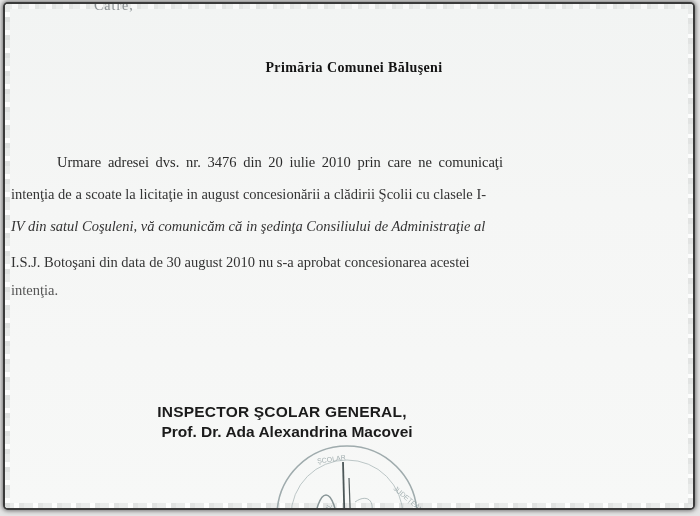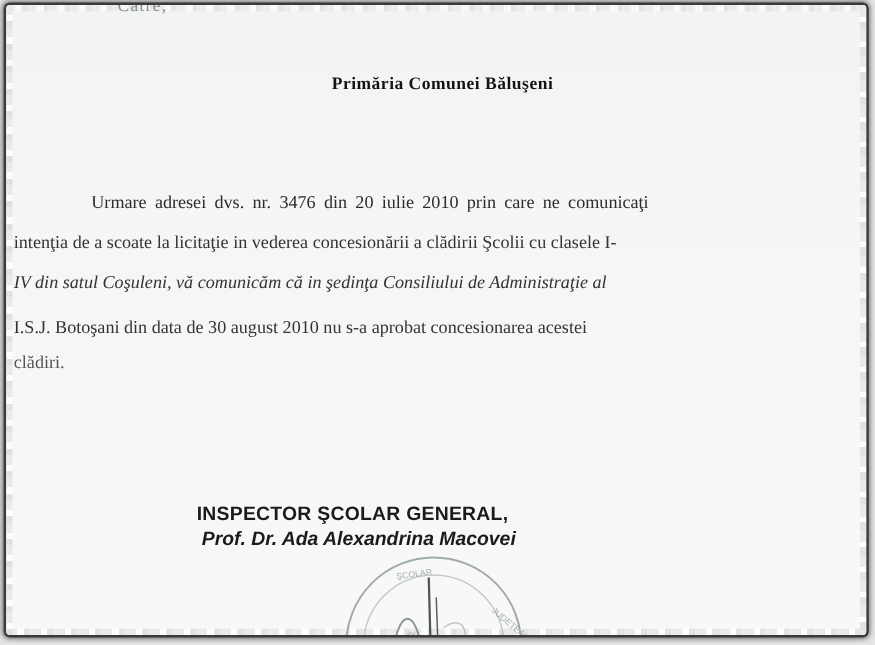--- a/index.html
+++ b/index.html
@@ -82,38 +82,38 @@
       font-family: "Liberation Serif", serif;
       font-size: 14.5px;
       color: #2a2a2a;
     }
     .line {
       position: absolute;
       white-space: nowrap;
       height: 20px;
       line-height: 20px;
     }
-    .l1 { left: 68px; top: 0; word-spacing: 3px; color:#2b2b2b; }
+    .l1 { left: 52px; top: 0; word-spacing: 3px; color:#2b2b2b; }
     .l2 { left: 6px; top: 32px; color:#333; }
     .l3 { left: 6px; top: 64px; color:#333;font-style:italic; }
     .l4 { left: 6px; top: 100px; color:#333; }
     .l5 { left: 6px; top: 128px; color:#555; }
     .signature {
       position: absolute;
       left: 0; width: 564px;
       top: 398px;
       text-align: center;
       font-family: "Liberation Sans", sans-serif;
       font-weight: bold;
       color: #1b1b1b;
       font-size: 15.5px;
       line-height: 20px;
     }
     .sig-title { letter-spacing: 0.2px; padding-right: 10px; }
-    .sig-name { padding-left: 0; font-style: italic; }
+    .sig-name { padding-left: 0; }
     .stamp {
       position: absolute;
       left: 268px; top: 438px;
       width: 148px; height: 148px;
     }
   </style>
 </head>
 <body>
 
 <div class="frame">
@@ -122,24 +122,24 @@
     <div class="edge-bottom"></div>
     <div class="edge-left"></div>
     <div class="edge-right"></div>
 
     <div class="cutoff-top">Către,</div>
 
     <div class="heading">Primăria Comunei Băluşeni</div>
 
     <div class="body-text">
       <div class="line l1">Urmare adresei dvs. nr. 3476 din 20 iulie 2010 prin care ne comunicaţi</div>
-      <div class="line l2">intenţia de a scoate la licitaţie in vederea concesionării a clădirii Şcolii cu clasele I-</div>
+      <div class="line l2">intenţia de a scoate la licitaţie in august concesionării a clădirii Şcolii cu clasele I-</div>
       <div class="line l3">IV din satul Coşuleni, vă  comunicăm că in şedinţa Consiliului de Administraţie  al</div>
       <div class="line l4">I.S.J. Botoşani din data de 30 august 2010 nu  s-a aprobat  concesionarea acestei</div>
-      <div class="line l5">clădiri.</div>
+      <div class="line l5">intenţia.</div>
     </div>
 
     <div class="signature">
       <div class="sig-title">INSPECTOR  ŞCOLAR GENERAL,</div>
       <div class="sig-name">Prof. Dr. Ada Alexandrina Macovei</div>
     </div>
 
     <svg class="stamp" viewBox="0 0 148 148">
       <circle cx="74" cy="74" r="70" fill="none" stroke="#8f9ea0" stroke-width="1.6" opacity="0.85"></circle>
       <circle cx="74" cy="74" r="56" fill="none" stroke="#a3b0b2" stroke-width="1" opacity="0.7"></circle>

